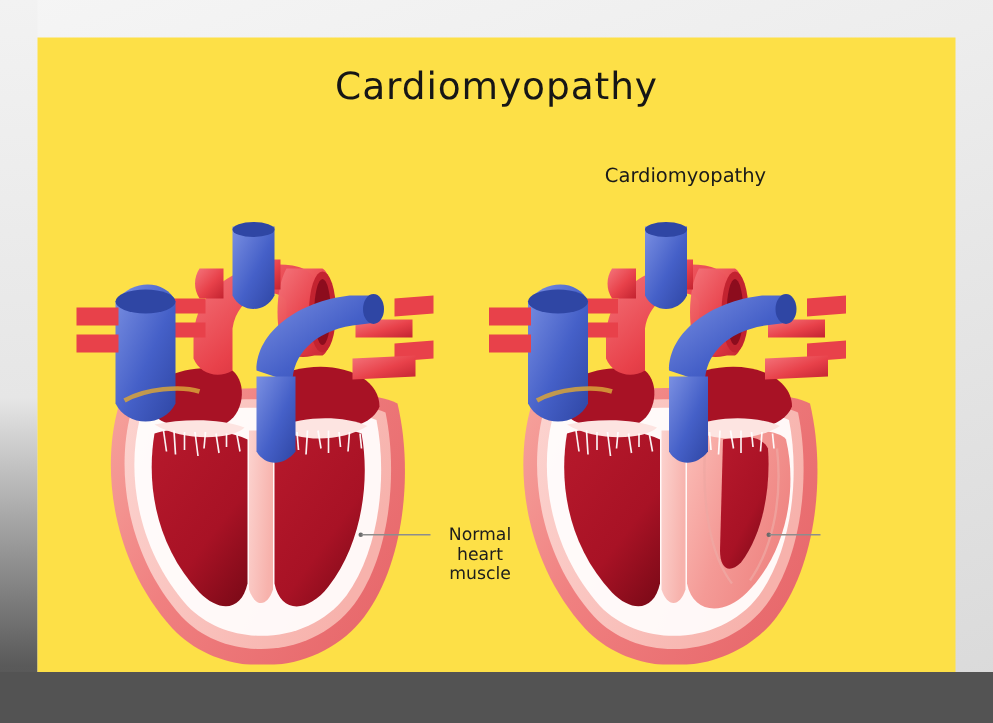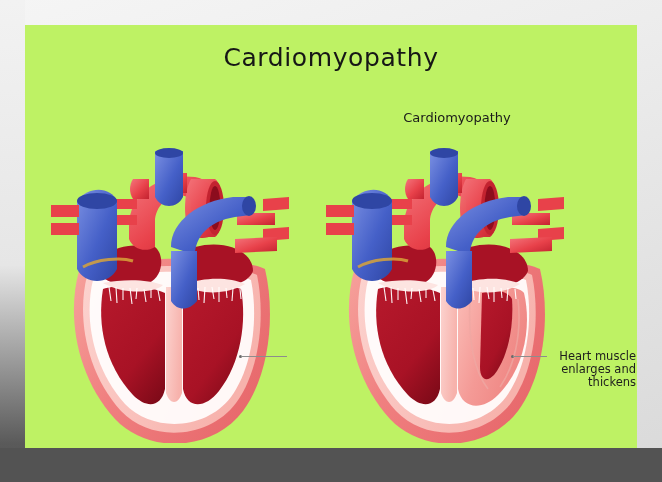--- a/index.html
+++ b/index.html
@@ -16,21 +16,21 @@
   #viewer-bottom-bar{
     position:absolute;left:0;bottom:0;width:662px;height:34px;
     background:#535353;
   }
   #viewer-left-bar{
     position:absolute;left:0;top:0;width:25px;height:482px;
     background:linear-gradient(180deg,#f2f2f2 0%,#e6e6e6 55%,#5a5a5a 92%,#535353 100%);
   }
   #slide{
     position:absolute;left:25px;top:25px;width:612px;height:423px;
-    background:#bef264;
+    background:#fde047;
     overflow:hidden;
   }
   #slide-title{
     position:absolute;left:0;top:18px;width:612px;text-align:center;
     font-family:"DejaVu Sans",sans-serif;
     font-size:25px;color:#161616;letter-spacing:.6px;
   }
   .panel-caption{
     position:absolute;font-size:13px;color:#1a1a1a;text-align:center;
     font-family:"DejaVu Sans",sans-serif;
@@ -262,22 +262,22 @@
       <path d="M134 104 C134 78 162 58 196 54 L214 54 L214 72 L198 74 C172 78 158 94 158 112 Z" fill="url(#dB)"></path>
       <ellipse cx="212" cy="63" rx="7" ry="10" fill="#2f46a4"></ellipse>
       <path d="M134 108 L160 108 L160 158 C152 168 140 168 134 158 Z" fill="url(#dB)"></path>
 
       <path d="M46 124 C60 116 84 114 96 118" stroke="#d8a33a" stroke-width="3" fill="none" opacity="0.85"></path>
     </svg>
   </div>
 
   <div class="leader-dot" id="leader-dot-healthy"></div>
   <div class="leader" id="leader-healthy"></div>
+  <div class="callout" id="callout-healthy">
+    <div>Normal</div>
+    <div>heart</div>
+    <div>muscle</div>
+  </div>
 
   <div class="leader-dot" id="leader-dot-disease"></div>
   <div class="leader" id="leader-disease"></div>
-  <div class="callout" id="callout-disease">
-    <div>Heart muscle</div>
-    <div>enlarges and</div>
-    <div>thickens</div>
-  </div>
 
 </div>
 
 </body></html>

